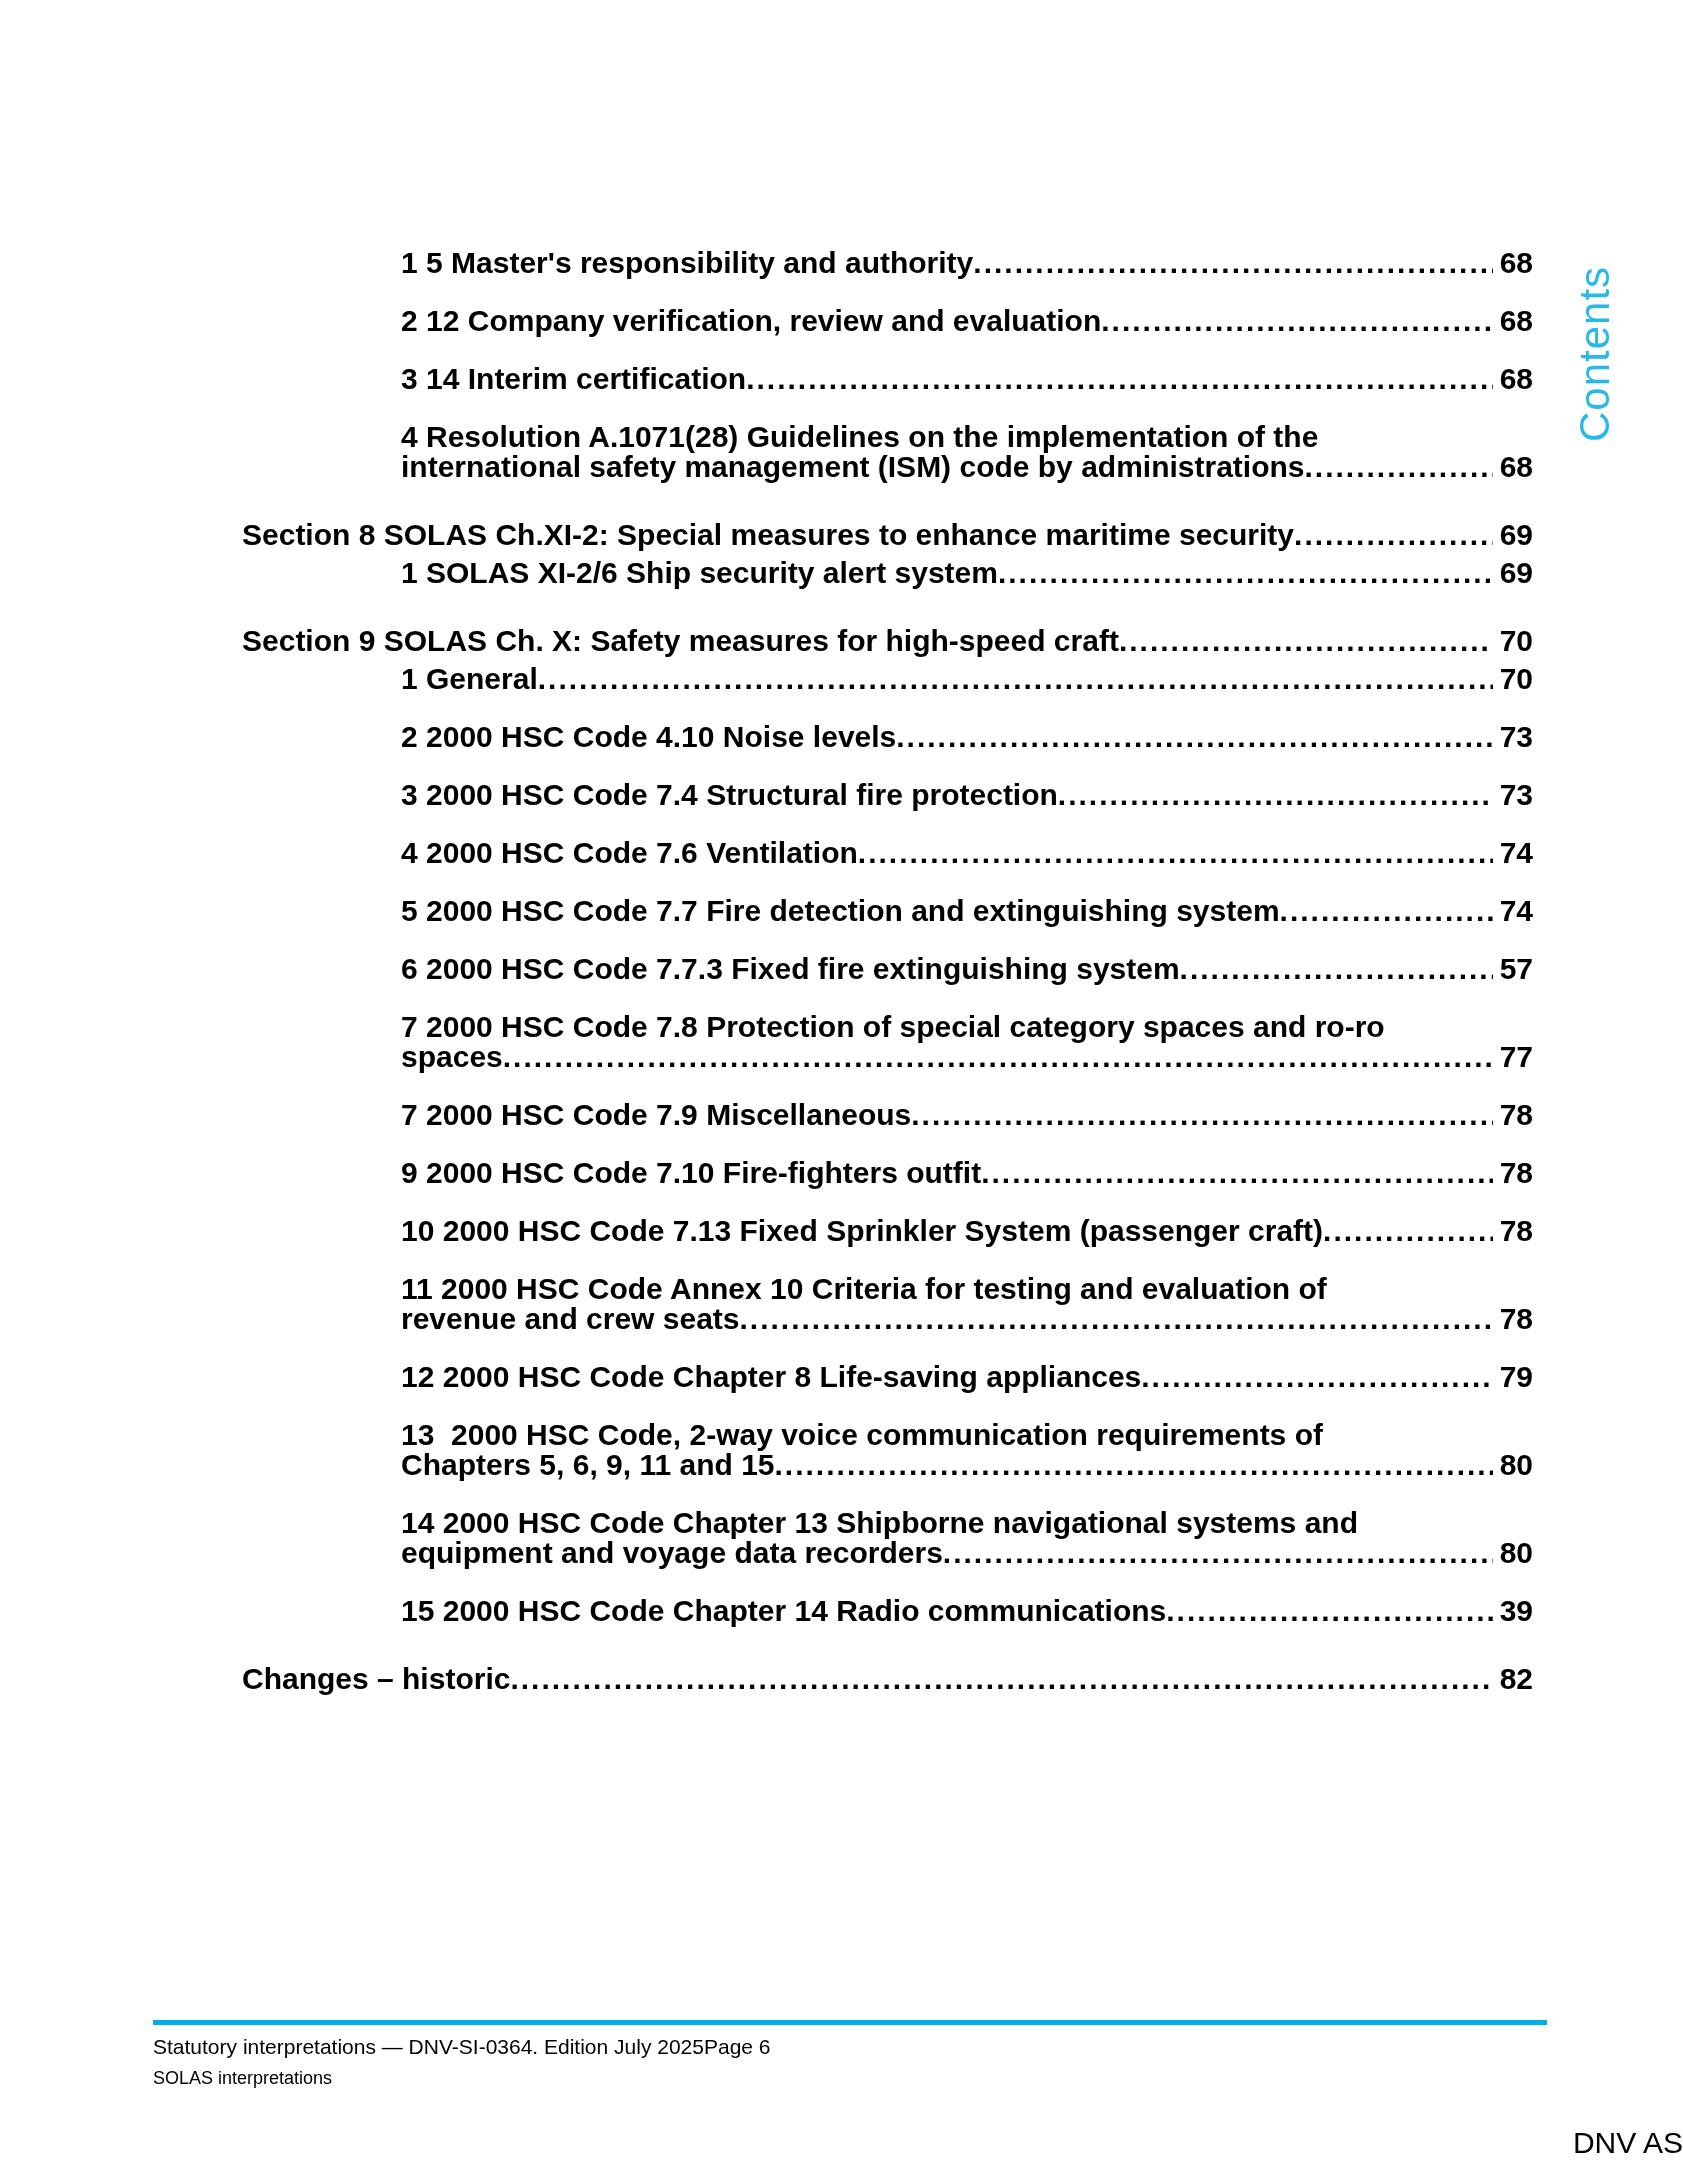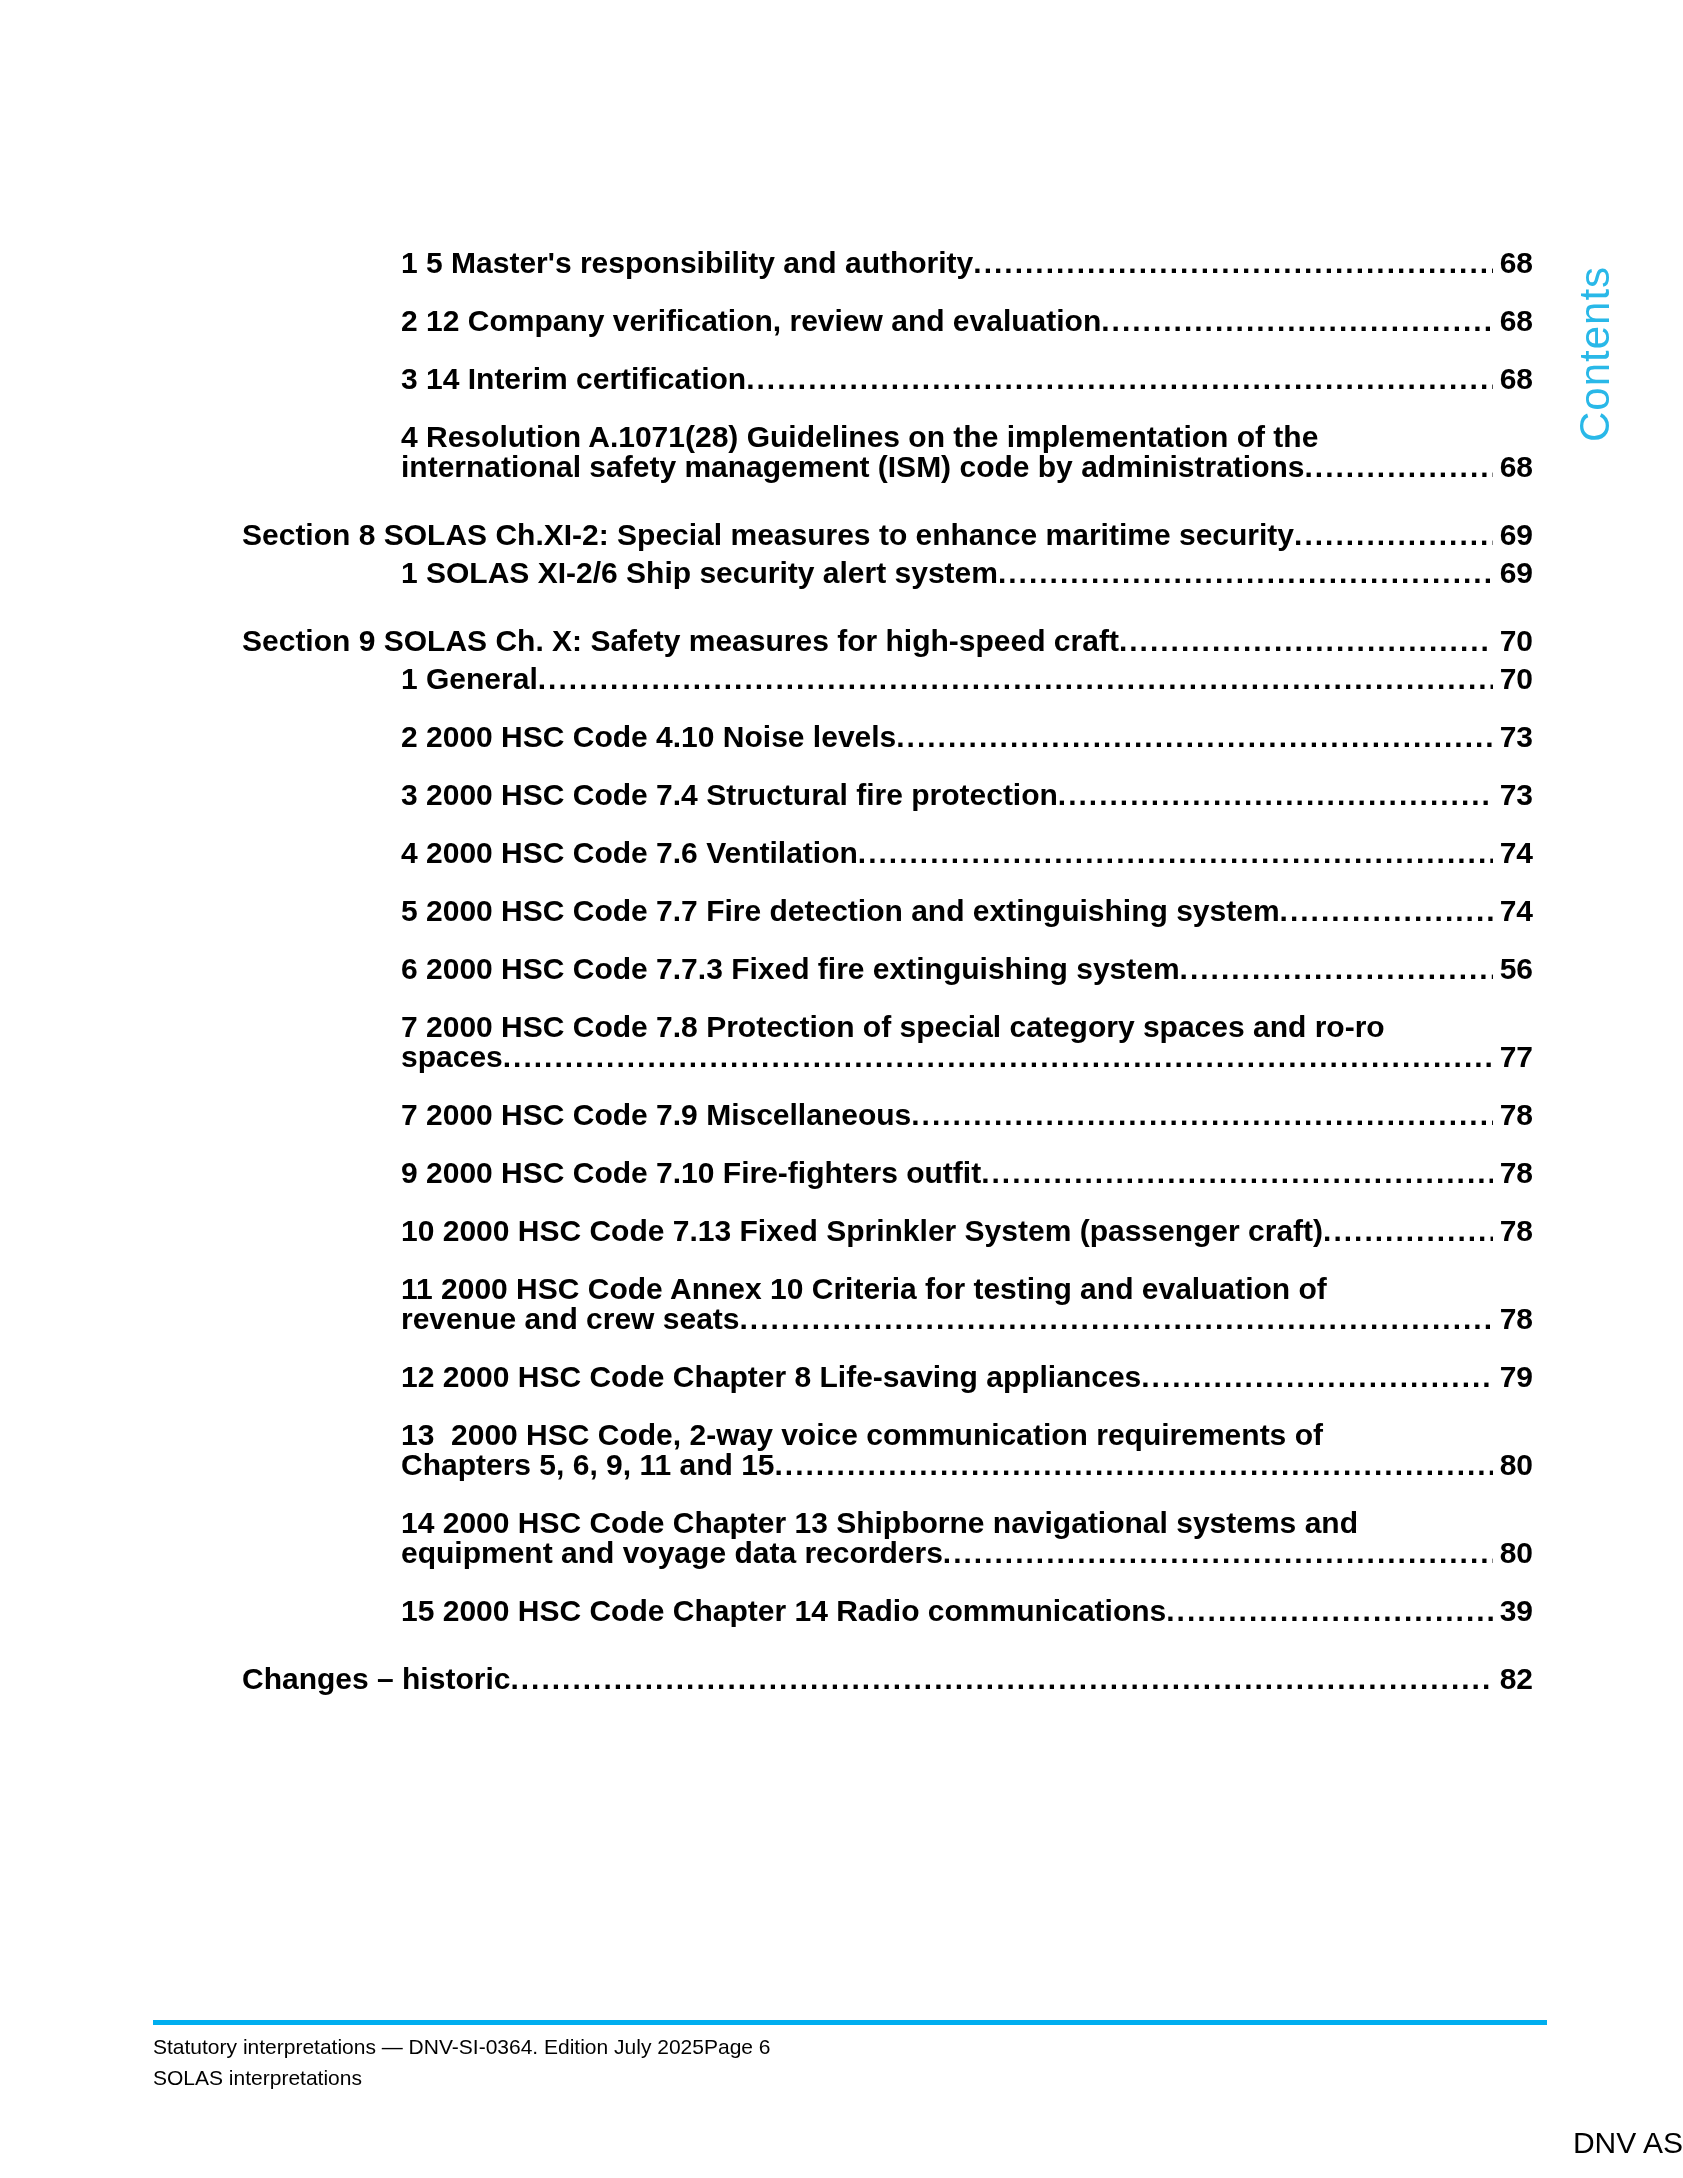--- a/index.html
+++ b/index.html
@@ -71,21 +71,21 @@
     right: 136px;
     top: 2034px;
     display: flex;
     font-size: 21px;
     line-height: 26px;
   }
   .footer-line2 {
     position: absolute;
     left: 153px;
     top: 2065px;
-    font-size: 21px;
+    font-size: 18px;
     line-height: 26px;
   }
   .company {
     position: absolute;
     left: 0;
     top: 2127px;
     width: 100%;
     text-align: right;
     font-size: 30px;
     line-height: 32px;
@@ -181,21 +181,21 @@
         <div class="leader">
           <span class="title">5 2000 HSC Code 7.7 Fire detection and extinguishing system</span>
           <span class="dots"></span>
           <span class="pg">74</span>
         </div>
       </div>
       <div class="toc-item entry">
         <div class="leader">
           <span class="title">6 2000 HSC Code 7.7.3 Fixed fire extinguishing system</span>
           <span class="dots"></span>
-          <span class="pg">56</span>
+          <span class="pg">57</span>
         </div>
       </div>
       <div class="toc-item entry">
         <div class="pre">7 2000 HSC Code 7.8 Protection of special category spaces and ro-ro</div>
         <div class="leader">
           <span class="title">spaces</span>
           <span class="dots"></span>
           <span class="pg">77</span>
         </div>
       </div>

